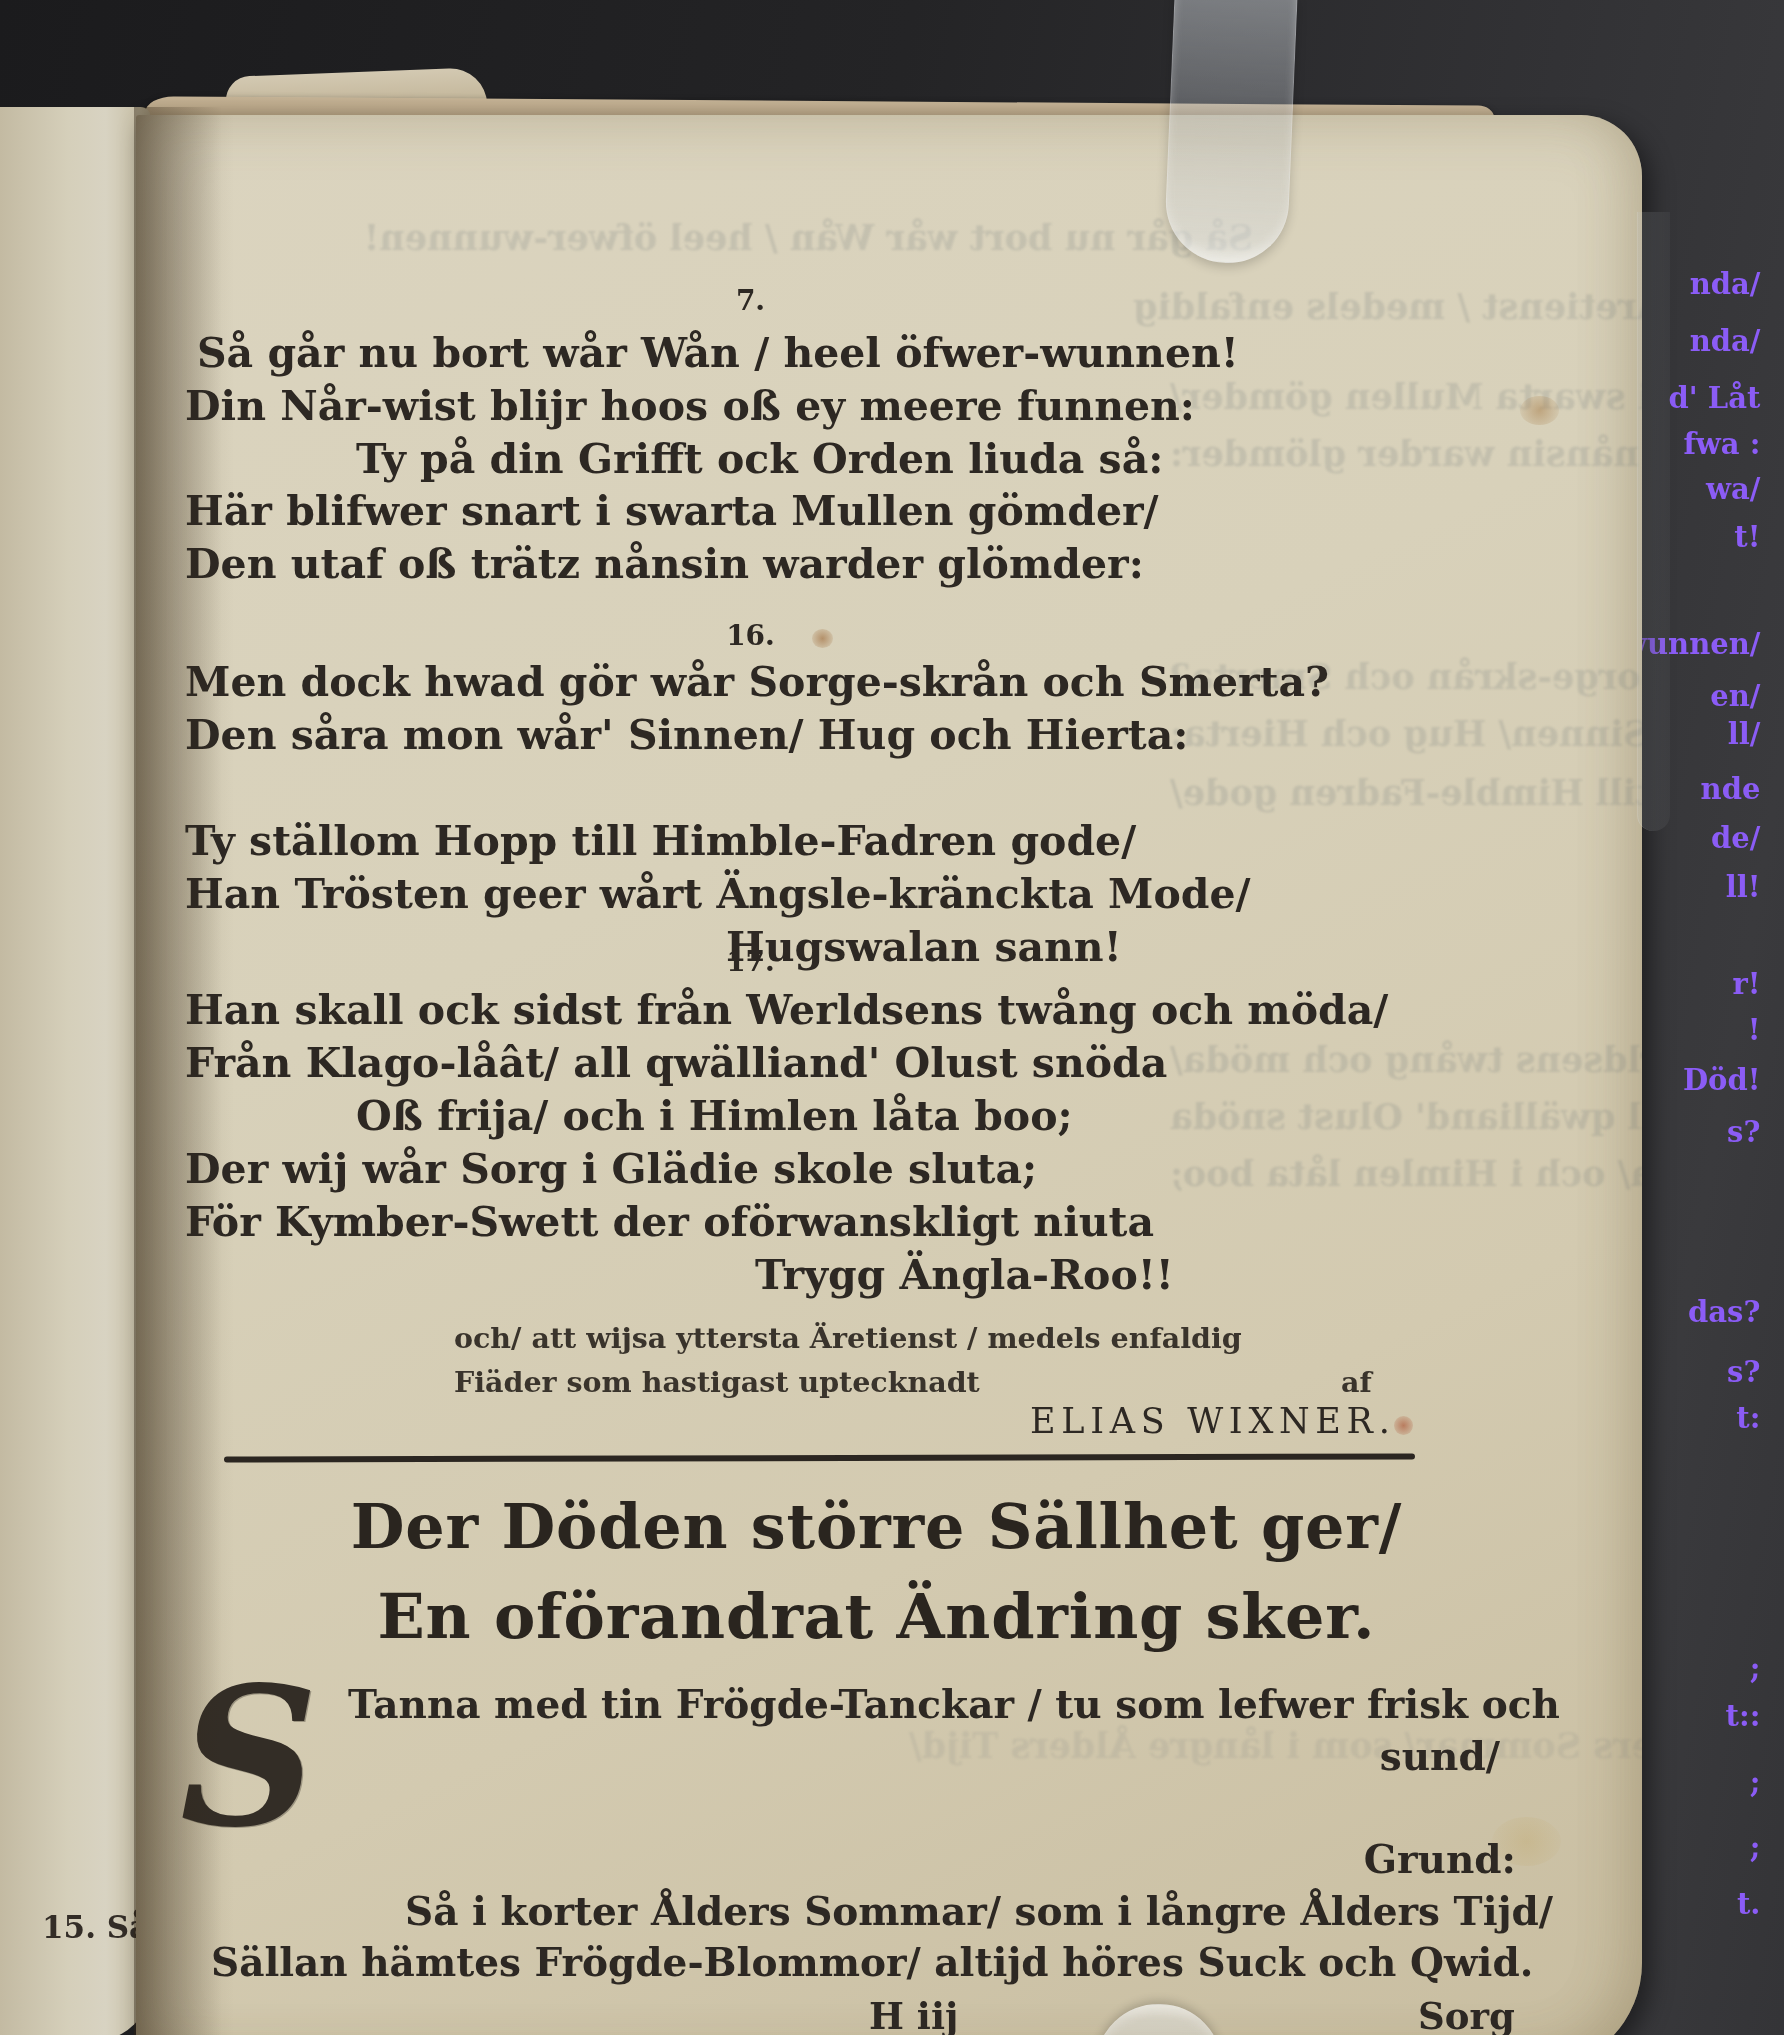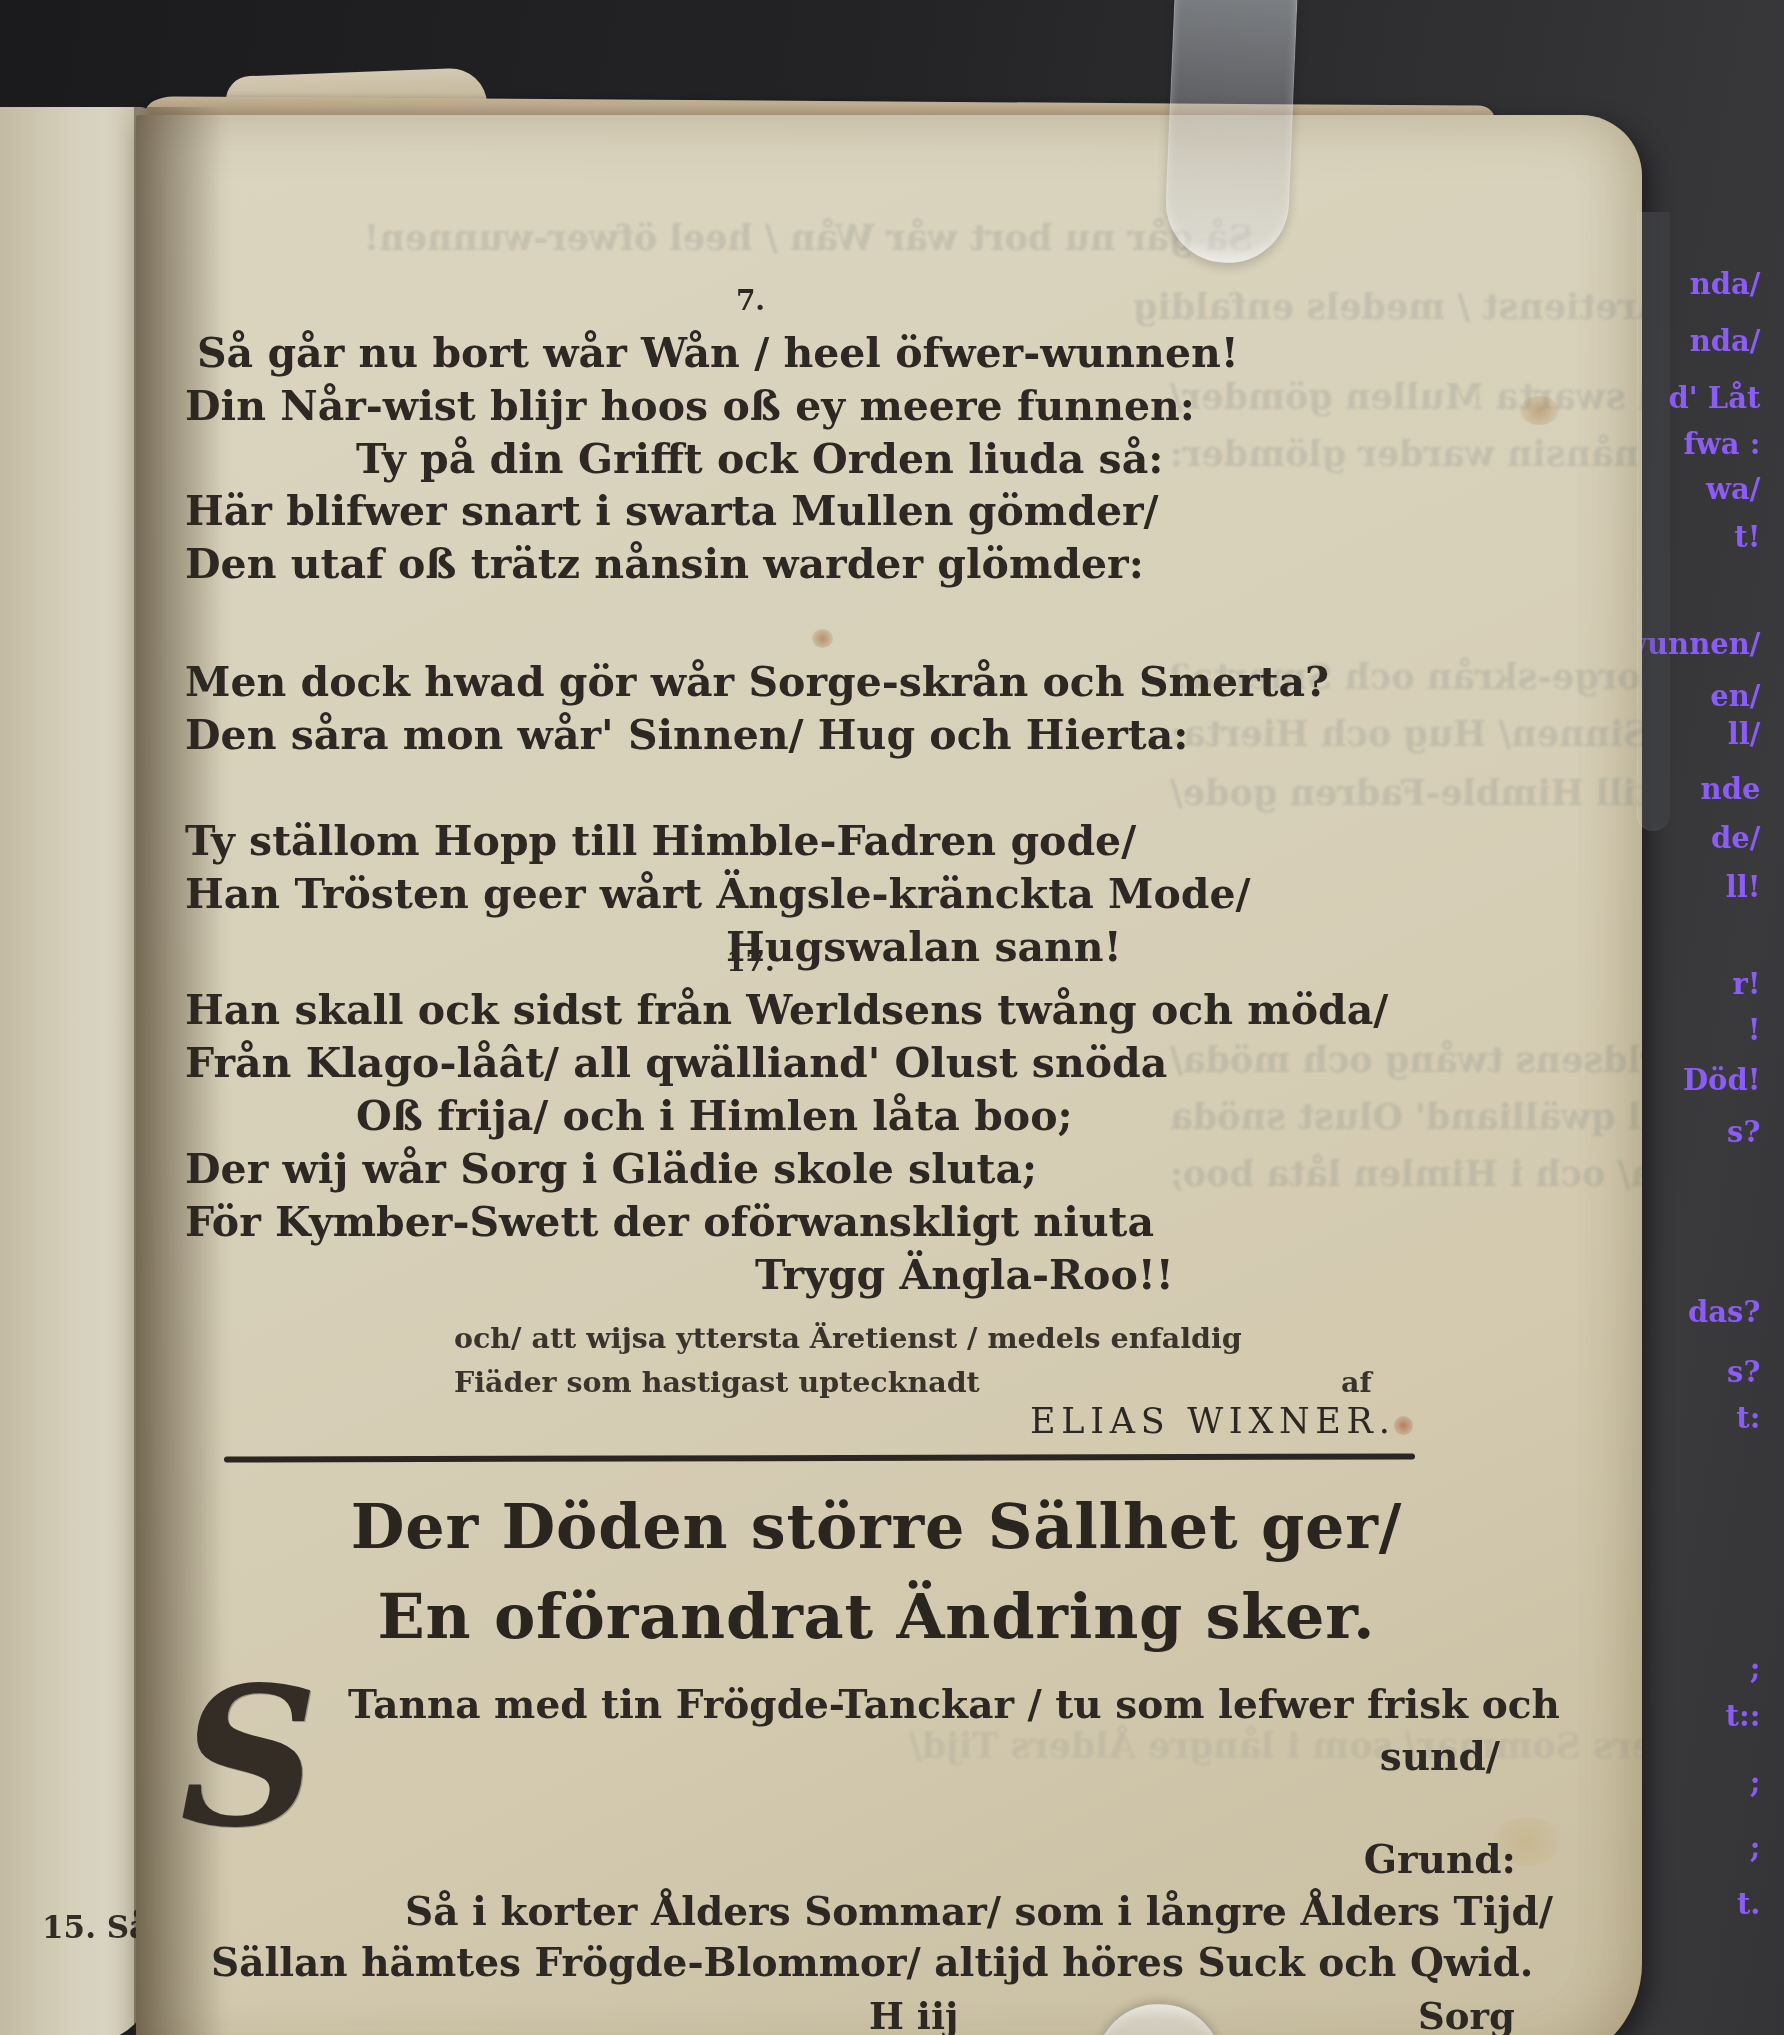--- a/index.html
+++ b/index.html
@@ -180,20 +180,21 @@
     <div class="stain" style="left:1258px;top:1301px;width:19px;height:19px;background:radial-gradient(circle,rgba(165,62,30,0.55),rgba(165,62,30,0))"></div>
     <div class="stain" style="left:1356px;top:1702px;width:69px;height:49px;background:radial-gradient(circle,rgba(190,160,90,0.28),rgba(190,160,90,0))"></div>
 
     <div class="vnum txt" style="top:169px">7.</div>
     <div class="ln txt" style="top:214px;left:61px">Så går nu bort wår Wån / heel öfwer-wunnen!</div>
     <div class="ln txt" style="top:267px;left:49px">Din Når-wist blijr hoos oß ey meere funnen:</div>
     <div class="ln txt" style="top:320px;left:220px">Ty på din Grifft ock Orden liuda så:</div>
     <div class="ln txt" style="top:372px;left:49px">Här blifwer snart i swarta Mullen gömder/</div>
     <div class="ln txt" style="top:425px;left:49px">Den utaf oß trätz nånsin warder glömder:</div>
 
+    <div class="vnum txt" style="top:504px">16.</div>
     <div class="ln txt" style="top:543px;left:49px">Men dock hwad gör wår Sorge-skrån och Smerta?</div>
     <div class="ln txt" style="top:596px;left:49px">Den såra mon wår' Sinnen/ Hug och Hierta:</div>
     <div class="ln txt" style="top:702px;left:49px">Ty ställom Hopp till Himble-Fadren gode/</div>
     <div class="ln txt" style="top:755px;left:49px">Han Trösten geer wårt Ängsle-kränckta Mode/</div>
     <div class="ln txt" style="top:808px;left:590px">Hugswalan sann!</div>
 
     <div class="vnum txt" style="top:830px">17.</div>
     <div class="ln txt" style="top:871px;left:49px">Han skall ock sidst från Werldsens twång och möda/</div>
     <div class="ln txt" style="top:924px;left:49px">Från Klago-låât/ all qwälliand' Olust snöda</div>
     <div class="ln txt" style="top:977px;left:220px">Oß frija/ och i Himlen låta boo;</div>

